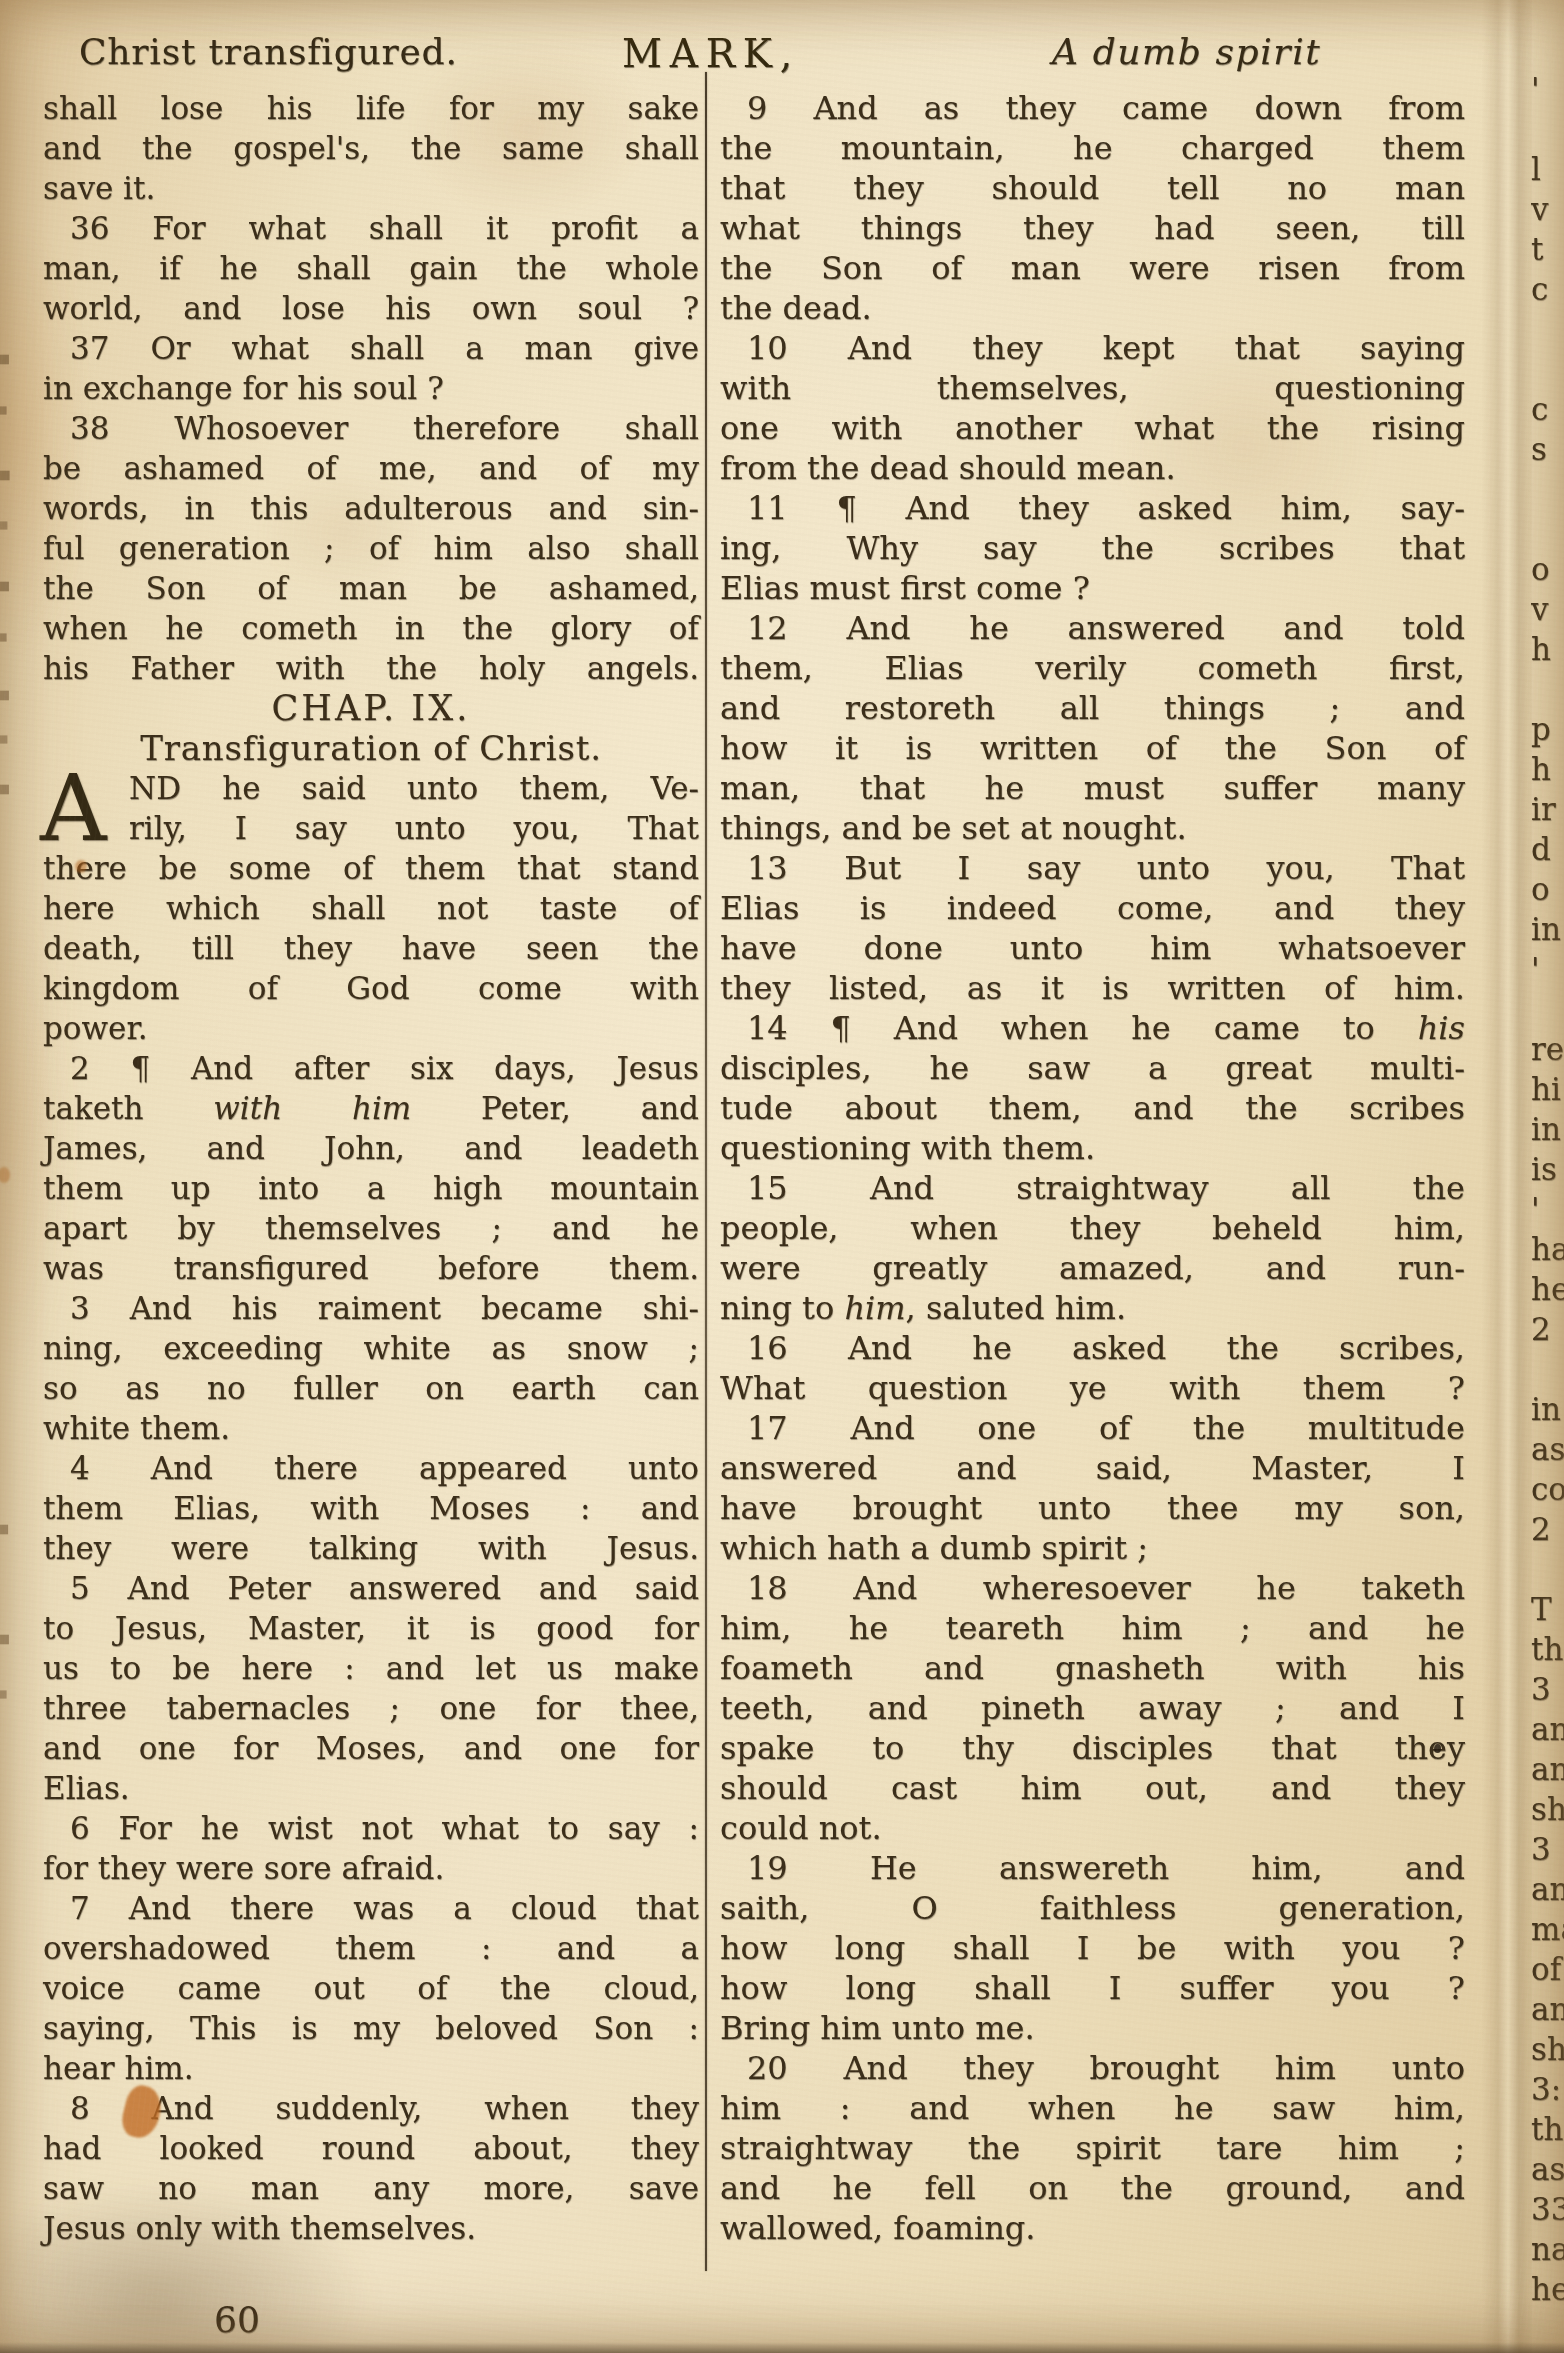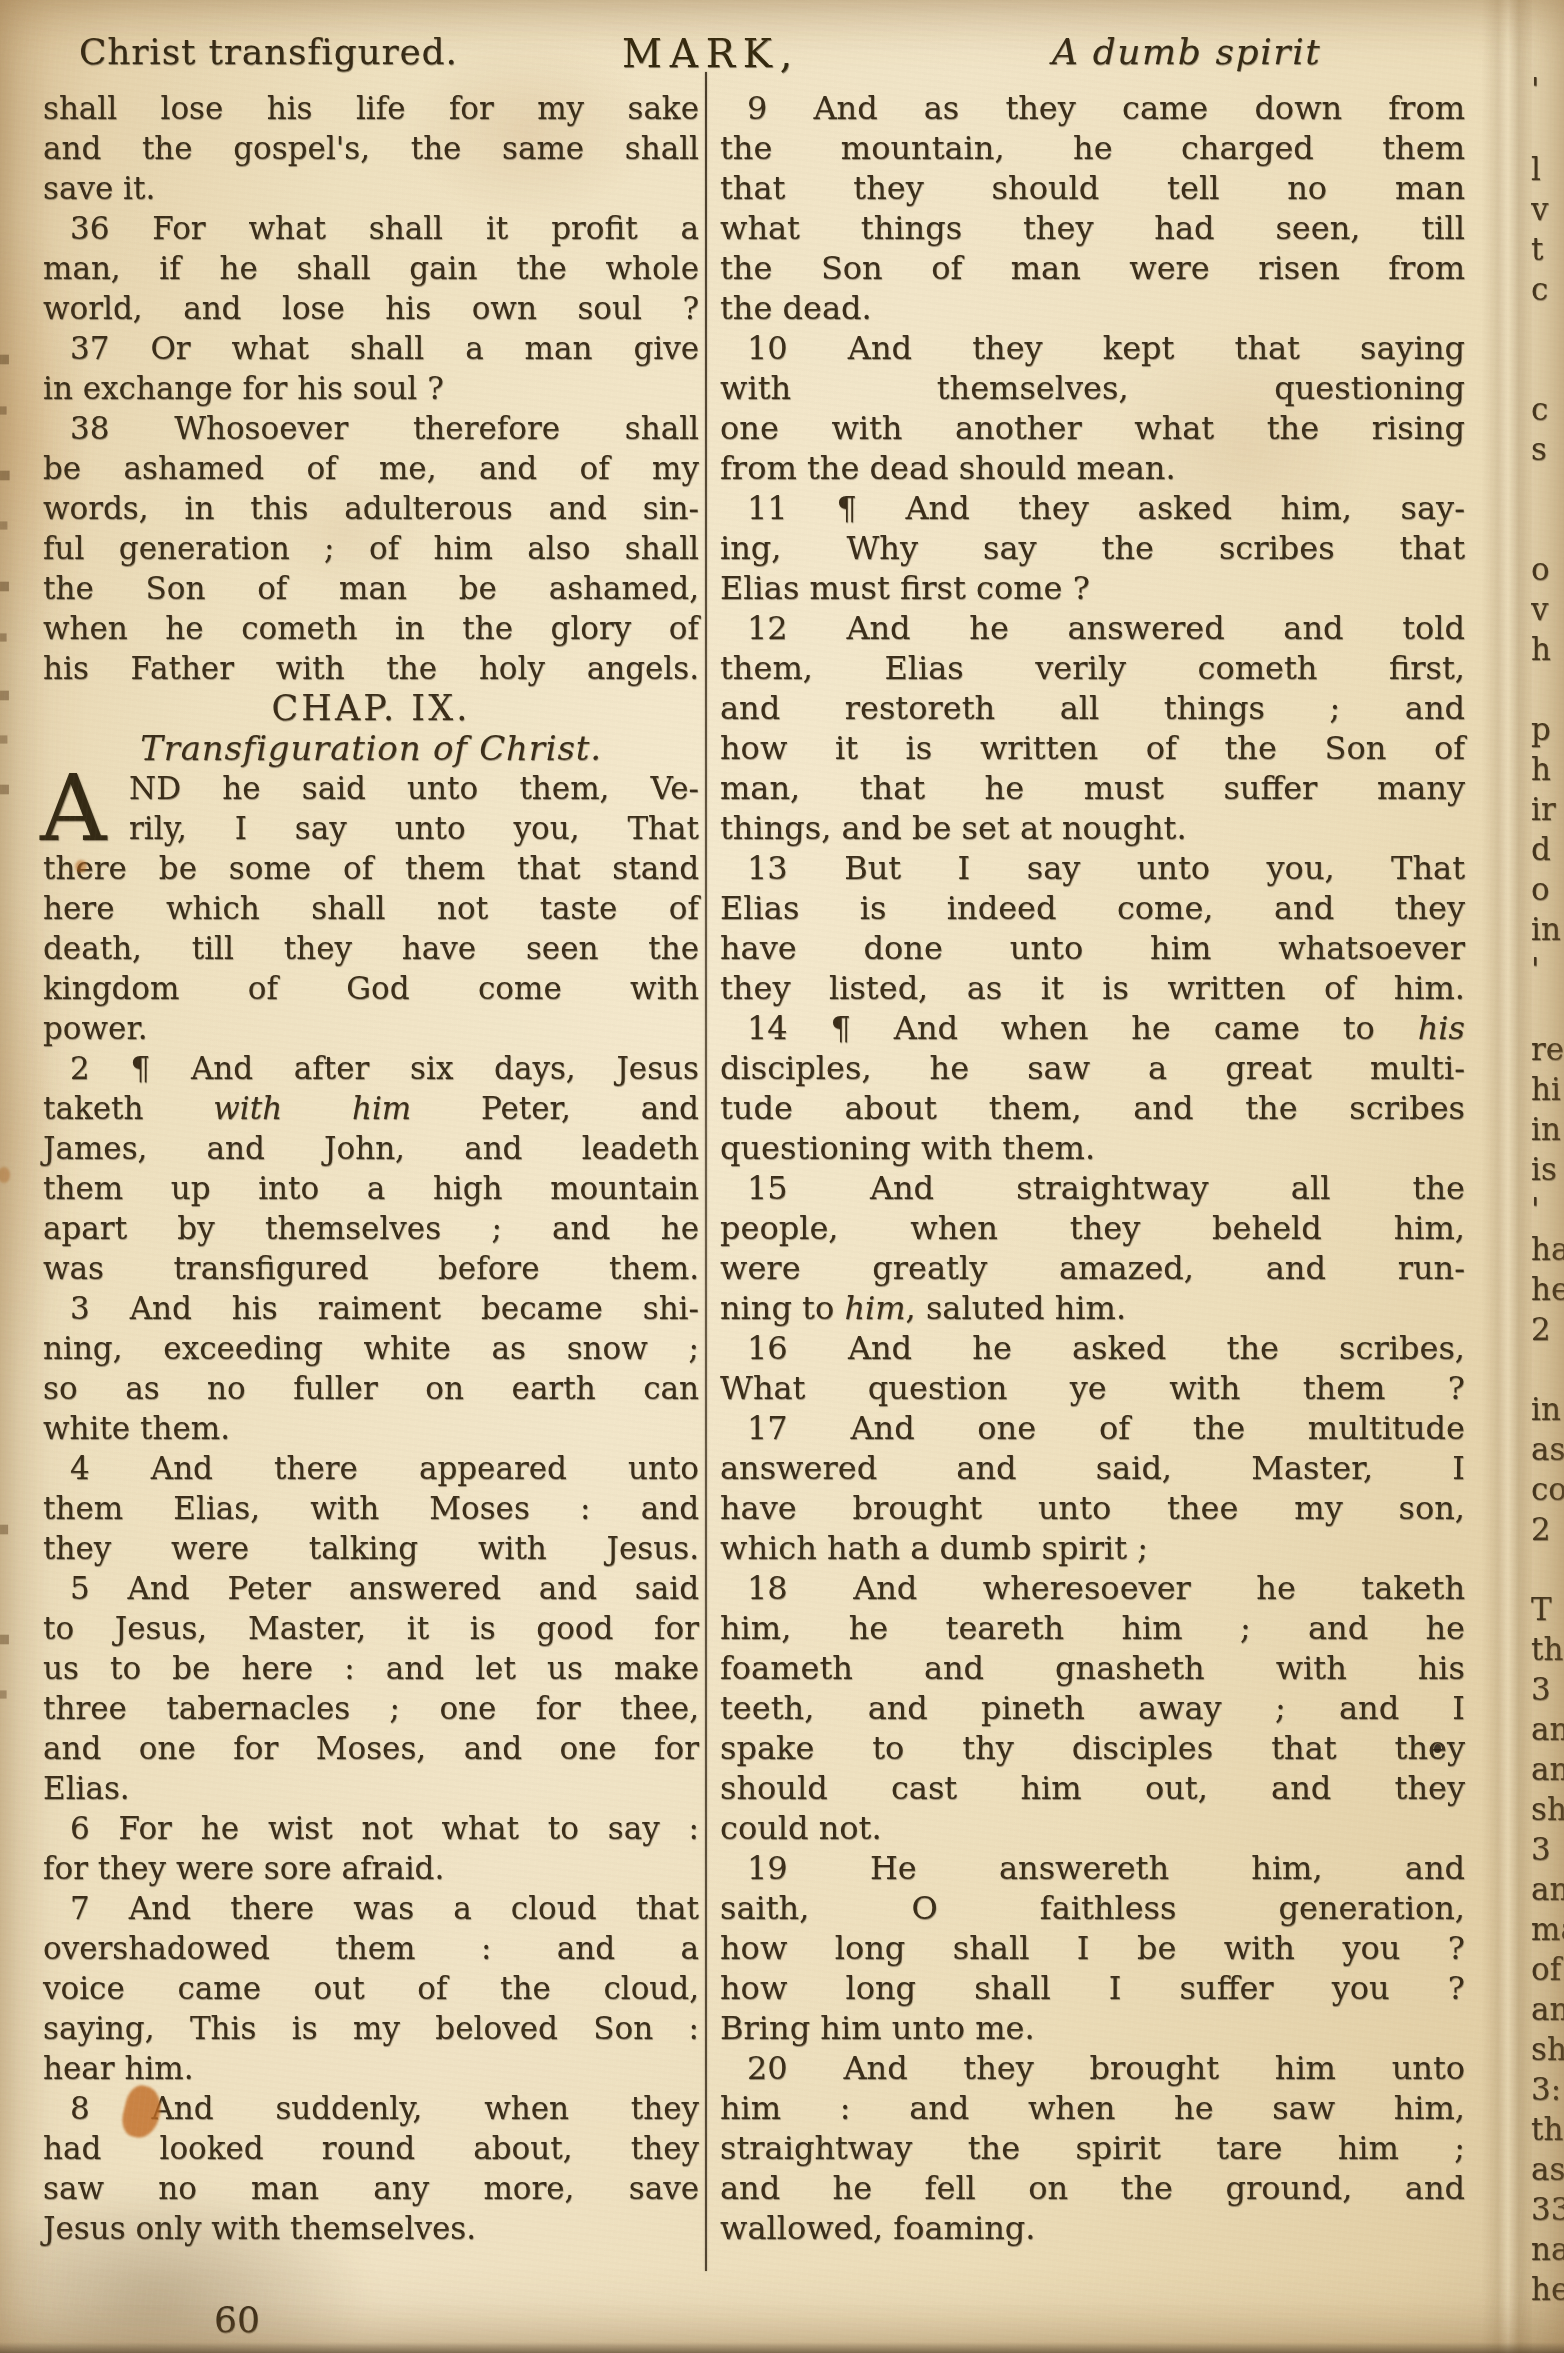--- a/index.html
+++ b/index.html
@@ -50,21 +50,21 @@
   .ln{
     line-height:40px;height:40px;
     text-align:justify;text-align-last:justify;
     white-space:nowrap;
     text-shadow:0.5px 0.7px 0.8px rgba(42,31,15,.45);
   }
   .ln.v{text-indent:27px;}
   .ln.e{text-align-last:left;}
   .ln .it{font-style:italic;}
   .ln.cc{text-align:left;text-align-last:center;font-size:35px;letter-spacing:3.1px;white-space:normal;}
-  .ln.ci{text-align:right;text-align-last:center;font-style:italic;font-size:34px;letter-spacing:0.8px;white-space:normal;}
+  .ln.ci{text-align:right;text-align-last:center;font-size:34px;letter-spacing:0.8px;white-space:normal;}
   .ln.dc{position:relative;padding-left:86px;}
   .cap{
     position:absolute;left:-3.1px;top:-4.7px;
     font-size:92px;line-height:1;letter-spacing:0;
     color:#342a15;text-shadow:0.8px 0.9px 1.2px rgba(40,30,14,.5);
   }
   
   .pageno{position:absolute;left:182px;top:2254px;width:110px;text-align:center;
     font-size:36px;z-index:10;text-shadow:0.5px 0.7px 0.8px rgba(42,31,15,.5);margin-top:45px;}
   

